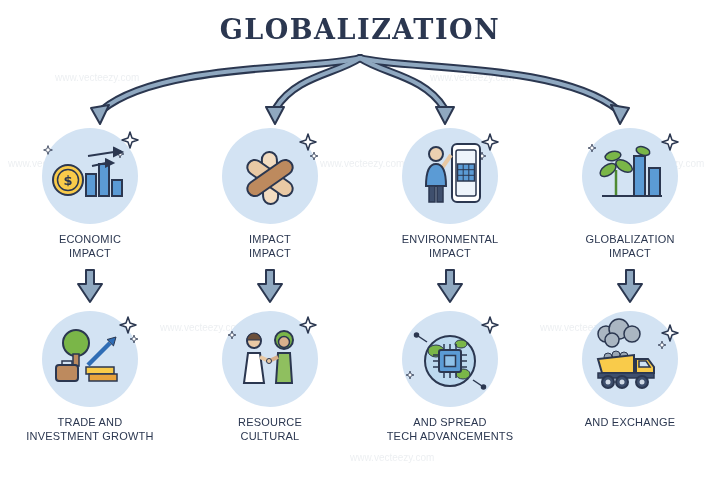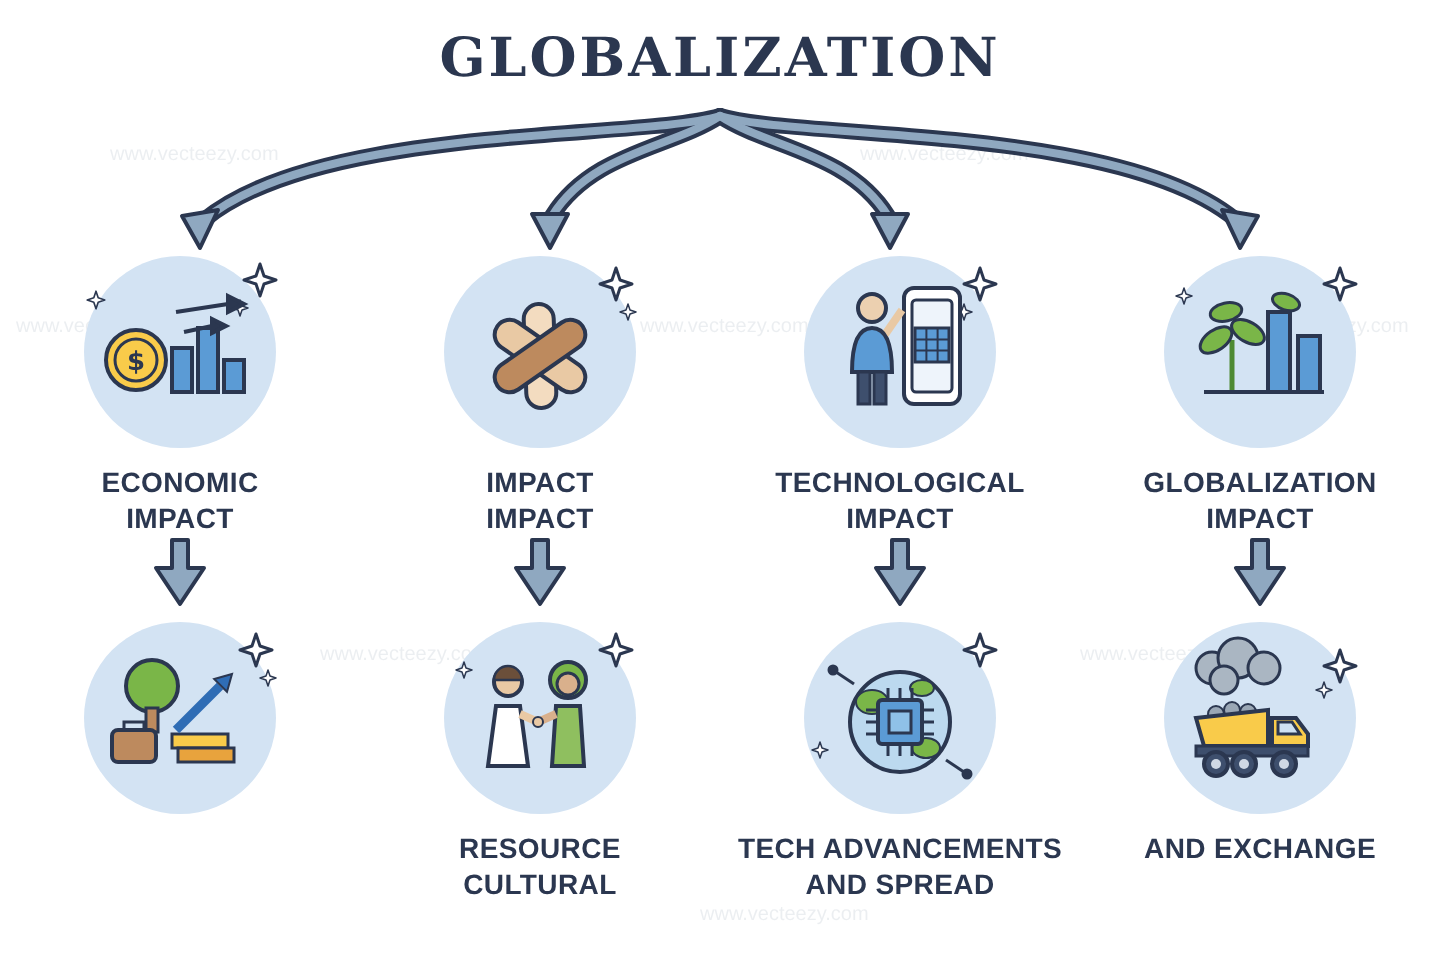--- a/index.html
+++ b/index.html
@@ -7,21 +7,21 @@
         font-family:"Liberation Sans",sans-serif;}
   .title{position:absolute;top:14px;left:0;width:720px;text-align:center;
          font-family:"DejaVu Serif",serif;font-weight:700;font-size:27px;
          letter-spacing:1.5px;color:#2b3750;}
   .branch-arrows{position:absolute;top:54px;left:0;}
   .cols{position:absolute;top:128px;left:0;width:720px;display:grid;
         grid-template-columns:repeat(4,180px);}
   .col{display:flex;flex-direction:column;align-items:center;}
   .bubble{width:96px;height:96px;border-radius:50%;background:#d3e3f3;position:relative;}
   .bubble svg{position:absolute;left:0;top:0;overflow:visible;}
-  .lbl{margin-top:9px;height:28px;text-align:center;font-weight:700;font-size:14px;
+  .lbl{margin-top:9px;height:28px;text-align:center;font-weight:400;font-size:11px;
        line-height:1.27;color:#2b3750;letter-spacing:.2px;}
   .downarrow{margin:7px 0 7px 0;}
   .wm{position:absolute;font-size:10px;color:#7b8da0;opacity:.14;white-space:nowrap;
       font-family:"Liberation Sans",sans-serif;}
 </style>
 </head>
 <body>
 
 <div class="page">
 
@@ -98,20 +98,22 @@
           <rect x="31" y="43" width="6" height="12" fill="#bd8a5e" stroke="#2b3750" stroke-width="1.5"></rect>
           <rect x="14" y="54" width="22" height="16" rx="3" fill="#bd8a5e" stroke="#2b3750" stroke-width="2"></rect>
           <path d="M20,54 v-4 h10 v4" fill="none" stroke="#2b3750" stroke-width="1.5"></path>
           <rect x="44" y="56" width="28" height="7" fill="#f9cb4a" stroke="#2b3750" stroke-width="1.5"></rect>
           <rect x="47" y="63" width="28" height="7" fill="#e8a33d" stroke="#2b3750" stroke-width="1.5"></rect>
           <line x1="46" y1="54" x2="68" y2="32" stroke="#2f6db5" stroke-width="4.5"></line>
           <polygon points="74,26 71.5,34.9 65.1,28.5" fill="#2f6db5" stroke="#2b3750" stroke-width="1"></polygon>
         </svg>
       </div>
       <div class="lbl">
+        <div>TRADE AND</div>
+        <div>INVESTMENT GROWTH</div>
       </div>
     </div>
 
     <div class="col">
       <div class="bubble">
         <svg width="96" height="96" viewBox="0 0 96 96">
           <g fill="#fff" stroke="#2b3750" stroke-width="1.5" stroke-linejoin="round">
             <path transform="translate(86,14)" d="M0,-8 L2,-2 L8,0 L2,2 L0,8 L-2,2 L-8,0 L-2,-2 Z"></path>
             <path transform="translate(92,28) scale(0.5)" d="M0,-8 L2,-2 L8,0 L2,2 L0,8 L-2,2 L-8,0 L-2,-2 Z"></path>
           </g>
@@ -173,21 +175,21 @@
             <line x1="66.8" y1="36" x2="66.8" y2="53"></line>
           </g>
           <line x1="40" y1="40" x2="49" y2="27" stroke="#e9c9a4" stroke-width="4"></line>
           <circle cx="34" cy="26" r="7" fill="#ecd0b0" stroke="#2b3750" stroke-width="2"></circle>
           <path d="M24,58 q0,-22 10,-22 q10,0 10,22 z" fill="#5b9bd5" stroke="#2b3750" stroke-width="2"></path>
           <rect x="27" y="58" width="6" height="16" fill="#3e4f6d" stroke="#2b3750" stroke-width="1.5"></rect>
           <rect x="35" y="58" width="6" height="16" fill="#3e4f6d" stroke="#2b3750" stroke-width="1.5"></rect>
         </svg>
       </div>
       <div class="lbl">
-        <div>TECHNOLOGICAL</div>
+        <div>ENVIRONMENTAL</div>
         <div>IMPACT</div>
       </div>
       <svg class="downarrow" width="28" height="36" viewBox="0 0 28 36">
         <path d="M10,2 h8 v14 h8 L14,34 L2,16 h8 z" fill="#8fa8c0" stroke="#2b3750" stroke-width="2" stroke-linejoin="round"></path>
       </svg>
       <div class="bubble">
         <svg width="96" height="96" viewBox="0 0 96 96">
           <g fill="#fff" stroke="#2b3750" stroke-width="1.5" stroke-linejoin="round">
             <path transform="translate(88,14)" d="M0,-8 L2,-2 L8,0 L2,2 L0,8 L-2,2 L-8,0 L-2,-2 Z"></path>
             <path transform="translate(8,64) scale(0.5)" d="M0,-8 L2,-2 L8,0 L2,2 L0,8 L-2,2 L-8,0 L-2,-2 Z"></path>
@@ -214,22 +216,22 @@
           <rect x="42.5" y="44.5" width="11" height="11" fill="#8fc1e8" stroke="#2b3750" stroke-width="1.5"></rect>
           <g stroke="#2b3750" stroke-width="1.5" fill="#2b3750">
             <line x1="25" y1="31" x2="16" y2="25"></line>
               <circle cx="14.5" cy="24" r="2"></circle>
             <line x1="71" y1="69" x2="80" y2="75"></line>
               <circle cx="81.5" cy="76" r="2"></circle>
           </g>
         </svg>
       </div>
       <div class="lbl">
+        <div>AND SPREAD</div>
         <div>TECH ADVANCEMENTS</div>
-        <div>AND SPREAD</div>
       </div>
     </div>
 
     <div class="col">
       <div class="bubble">
         <svg width="96" height="96" viewBox="0 0 96 96">
           <g fill="#fff" stroke="#2b3750" stroke-width="1.5" stroke-linejoin="round">
             <path transform="translate(88,14)" d="M0,-8 L2,-2 L8,0 L2,2 L0,8 L-2,2 L-8,0 L-2,-2 Z"></path>
             <path transform="translate(10,20) scale(0.5)" d="M0,-8 L2,-2 L8,0 L2,2 L0,8 L-2,2 L-8,0 L-2,-2 Z"></path>
           </g>

